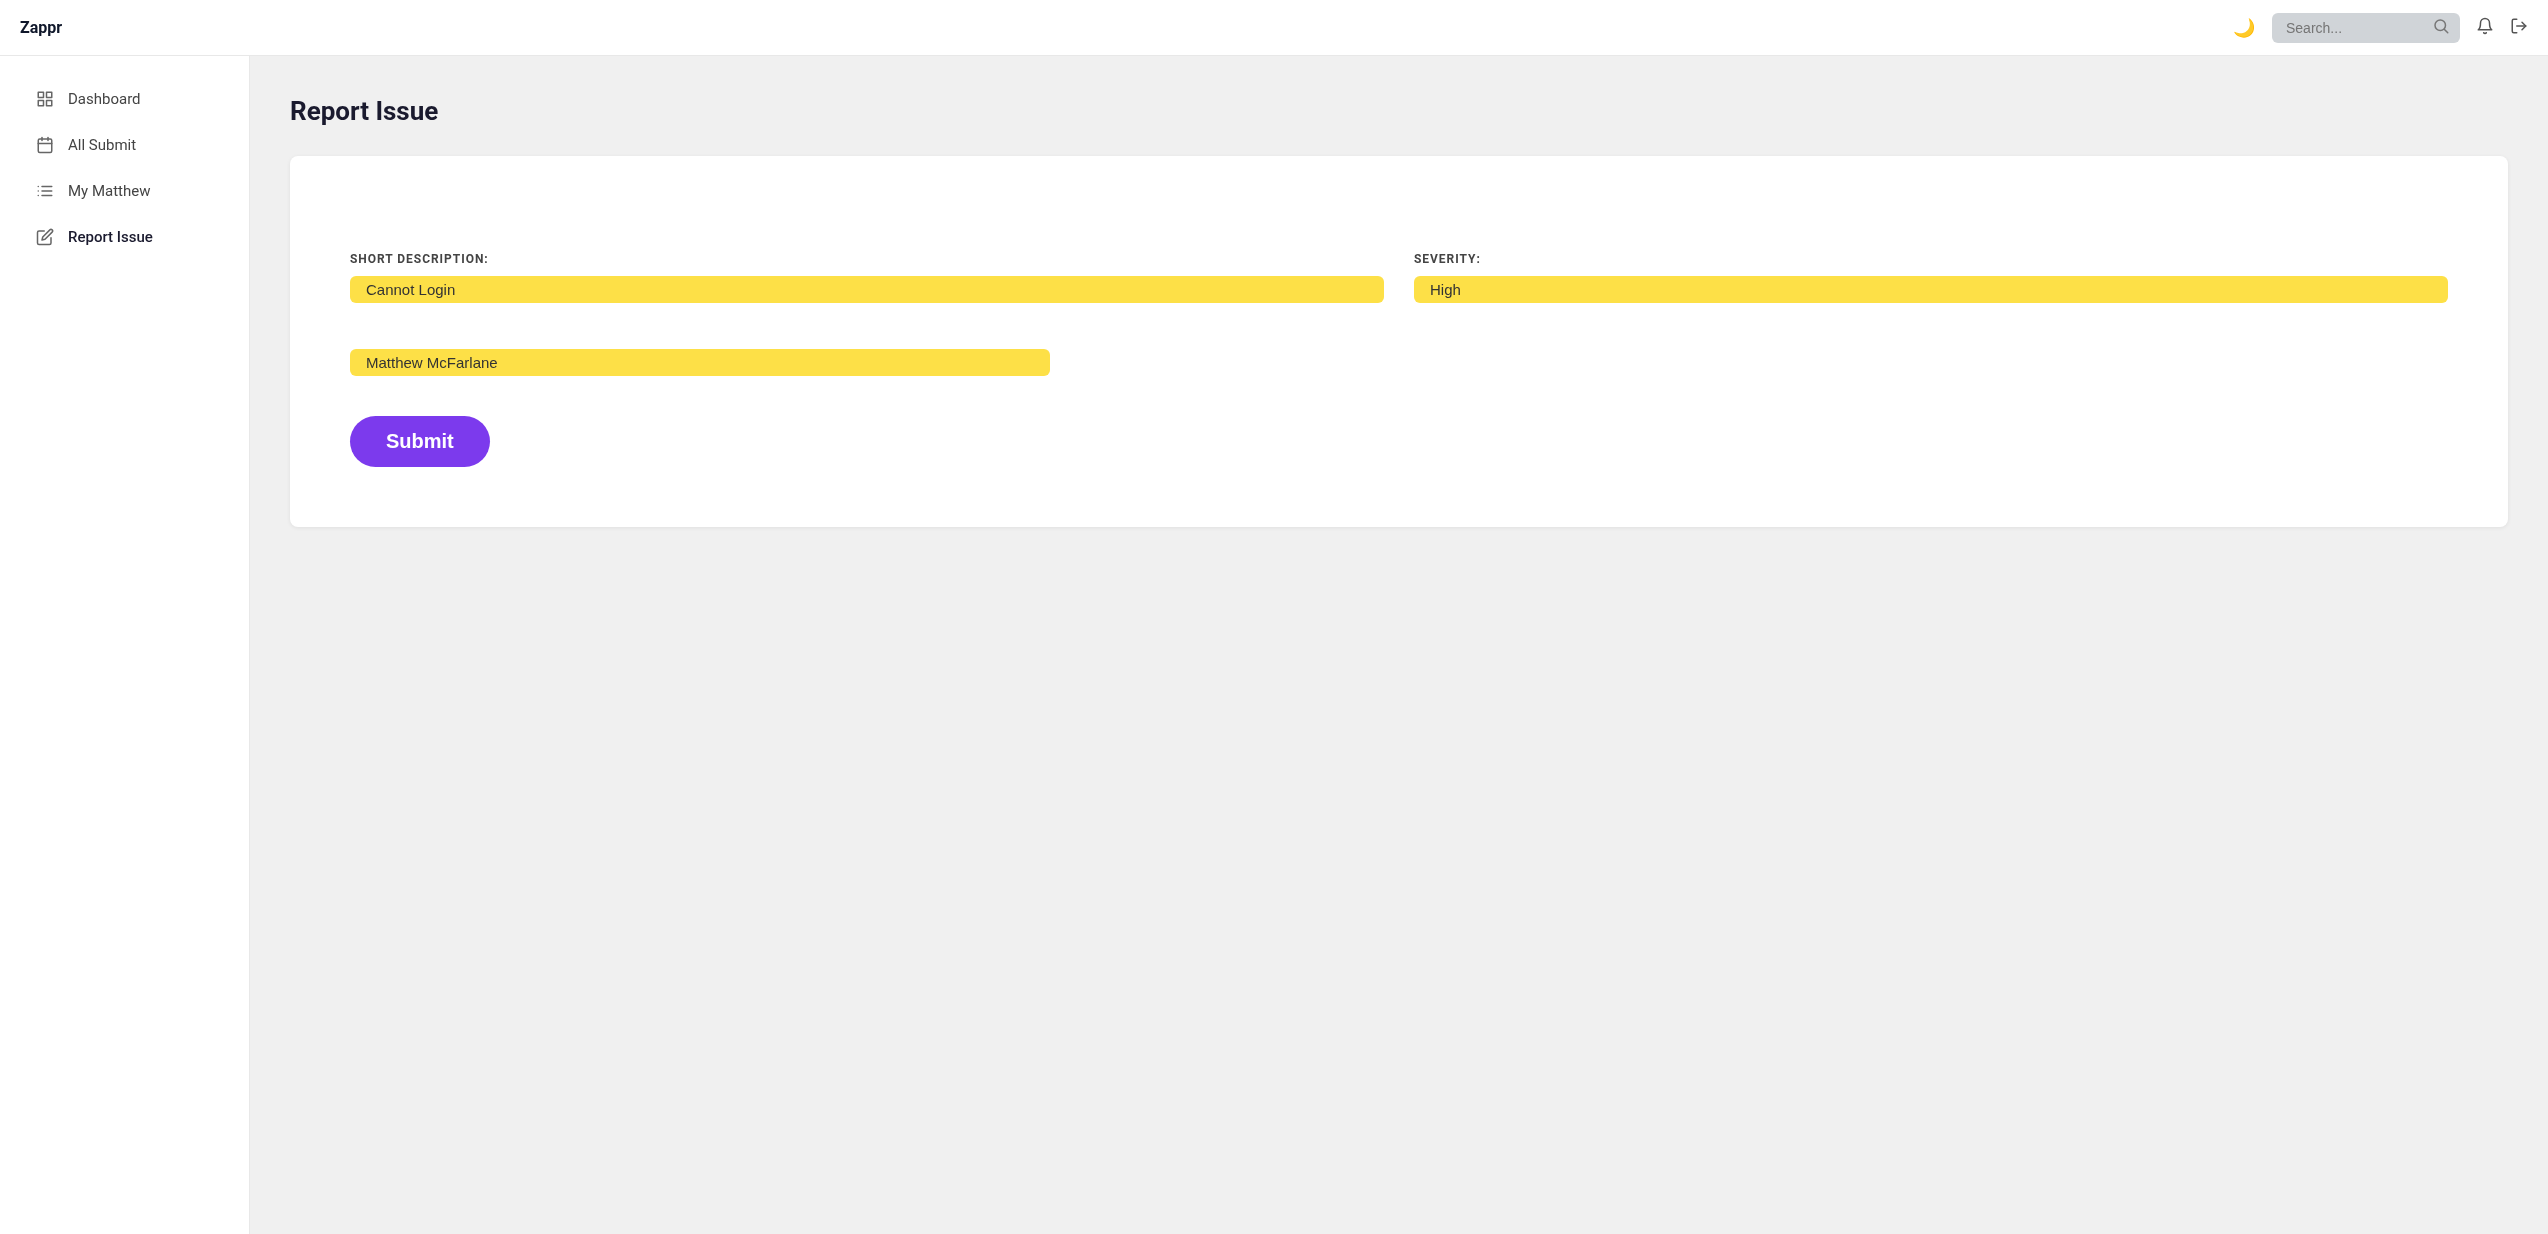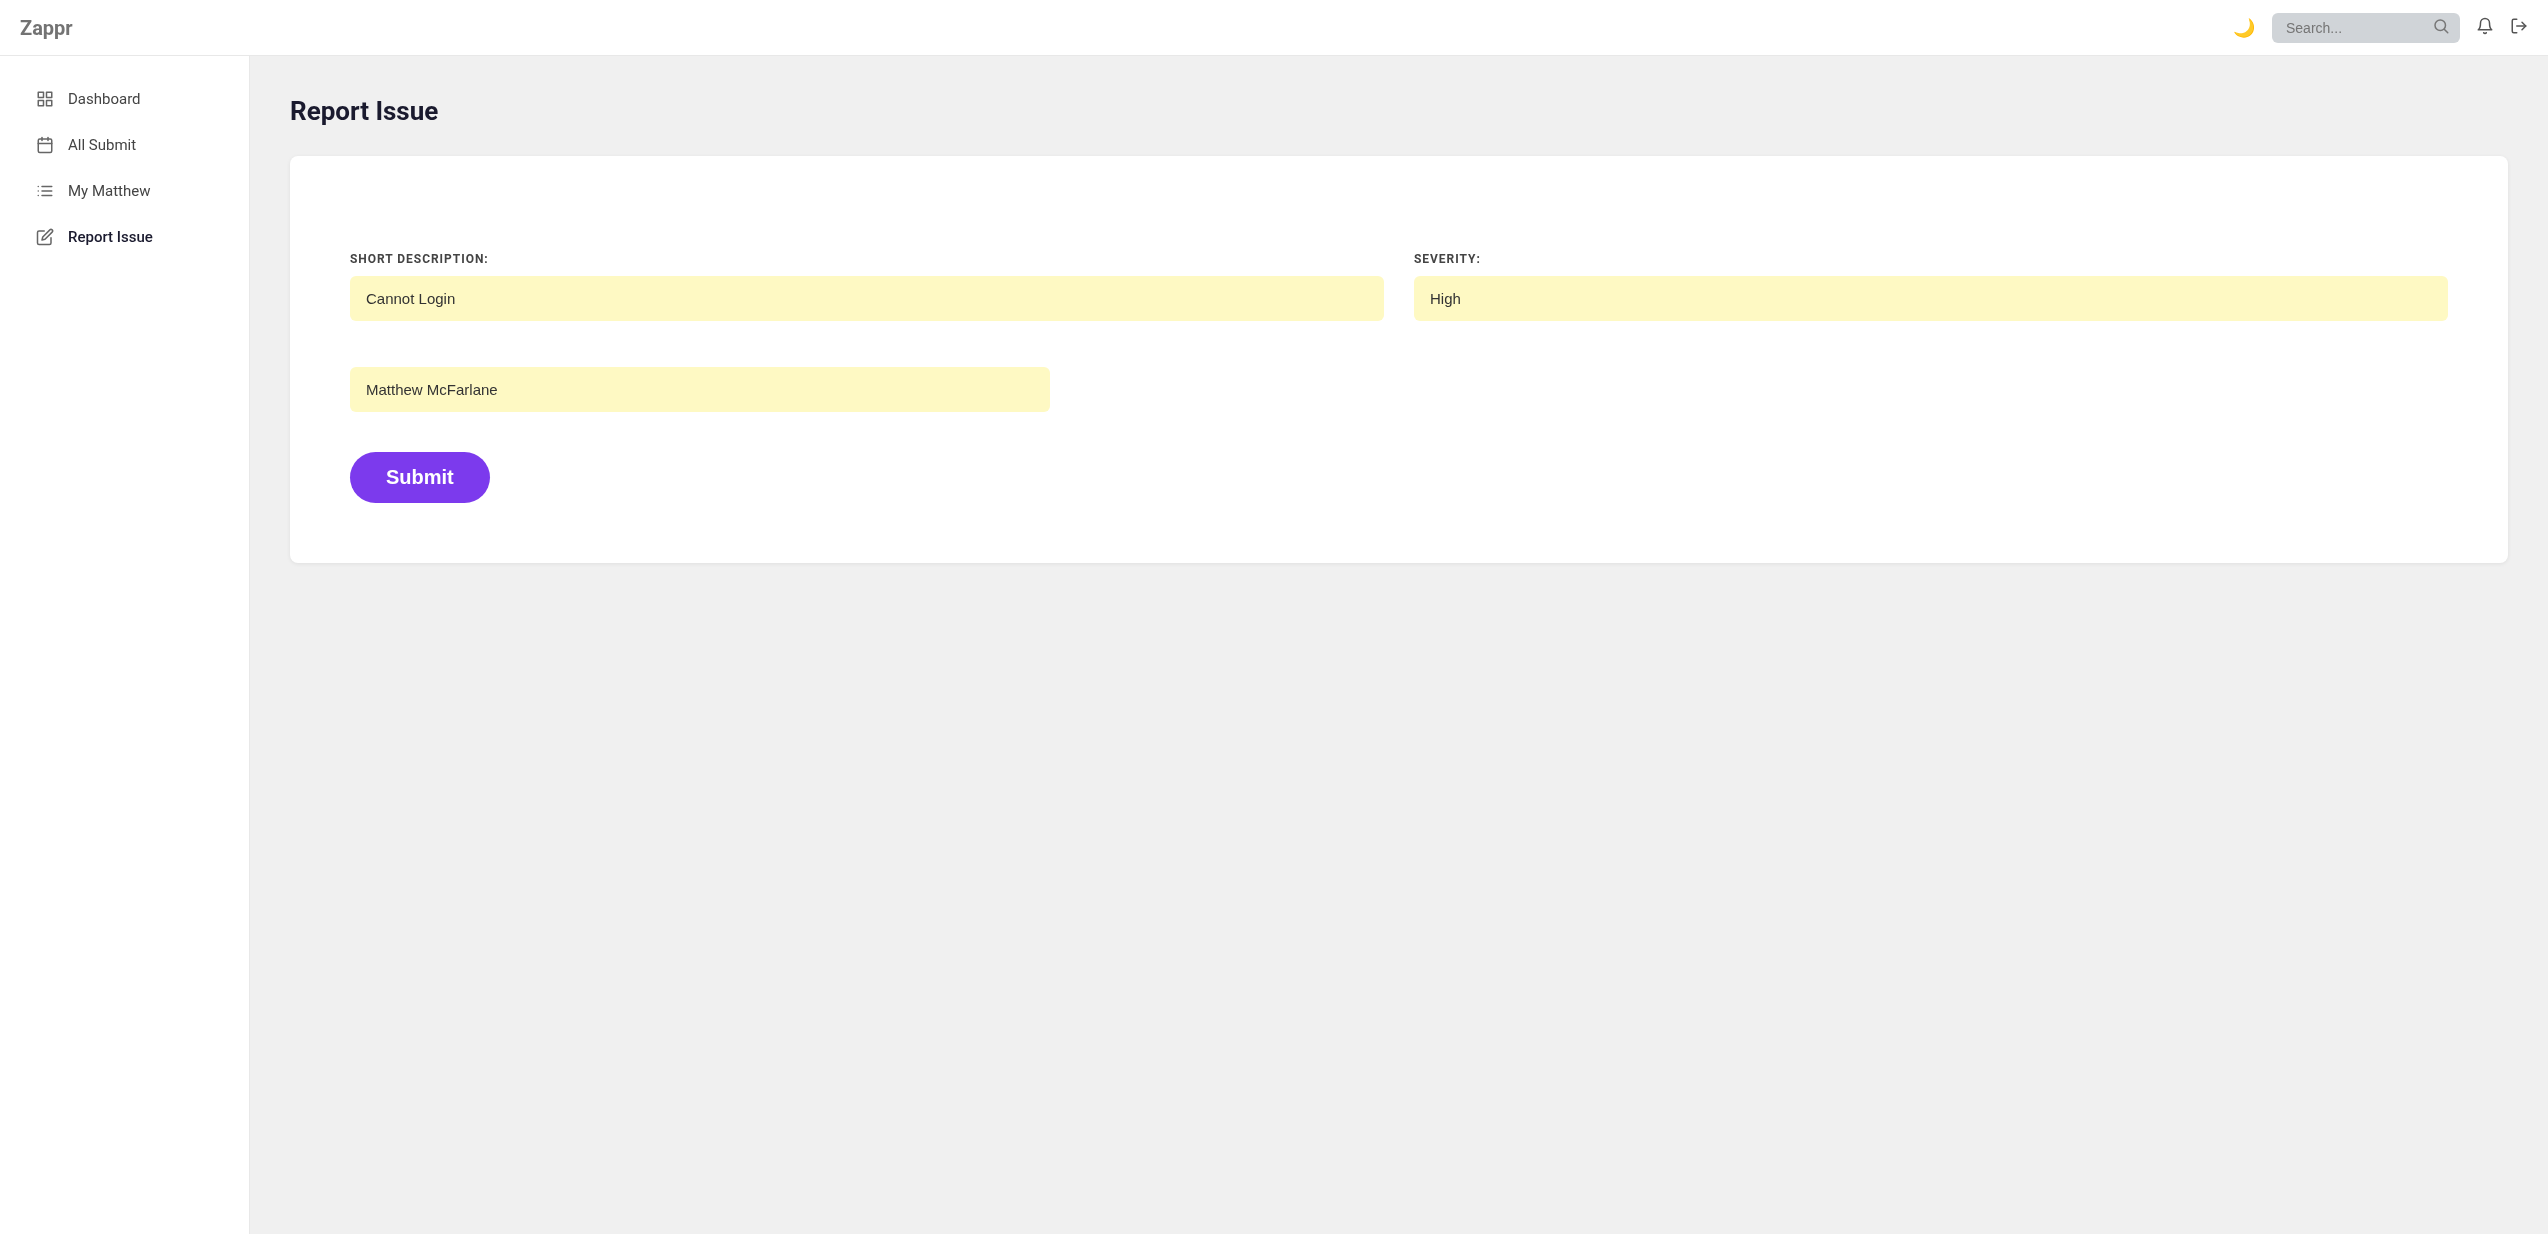--- a/index.html
+++ b/index.html
@@ -25,23 +25,23 @@
       height: 56px;
       background: #fff;
       display: flex;
       align-items: center;
       padding: 0 20px;
       z-index: 100;
       border-bottom: 1px solid #e8e8e8;
     }
 
     .header-logo {
-      font-size: 20px;
+      font-size: 16px;
       font-weight: 700;
-      color: #737373;
+      color: #0f172a;
       margin-right: auto;
     }
 
     .header-actions {
       display: flex;
       align-items: center;
       gap: 16px;
     }
 
     .dark-mode-icon {
@@ -167,24 +167,24 @@
 
     .form-label {
       font-size: 12px;
       font-weight: 700;
       letter-spacing: 0.08em;
       color: #444;
       text-transform: uppercase;
     }
 
     .form-input {
-      background: #fef9c3;
+      background: #fde047;
       border: none;
       border-radius: 6px;
-      padding: 14px 16px;
+      padding: 5px 16px;
       font-size: 15px;
       color: #333;
       outline: none;
       width: 100%;
     }
 
     .reported-by-group {
       margin-bottom: 40px;
     }
 

